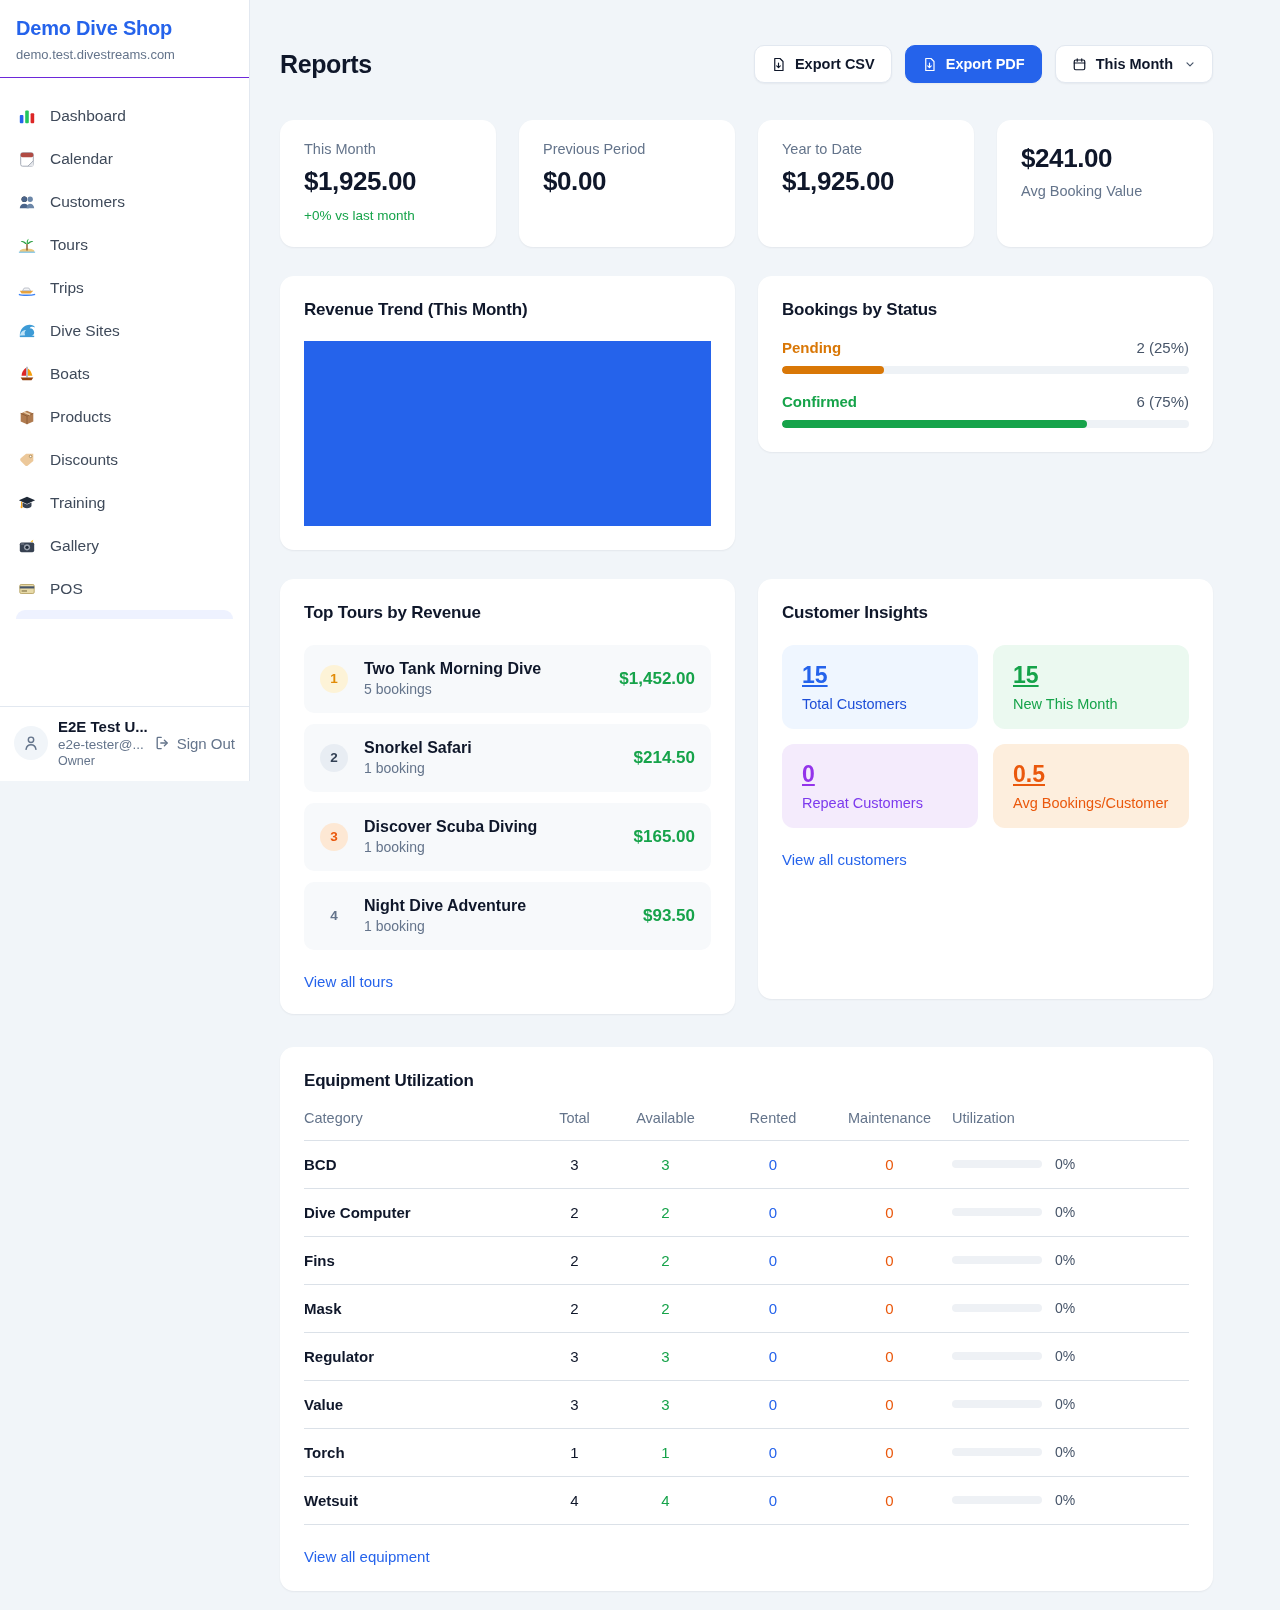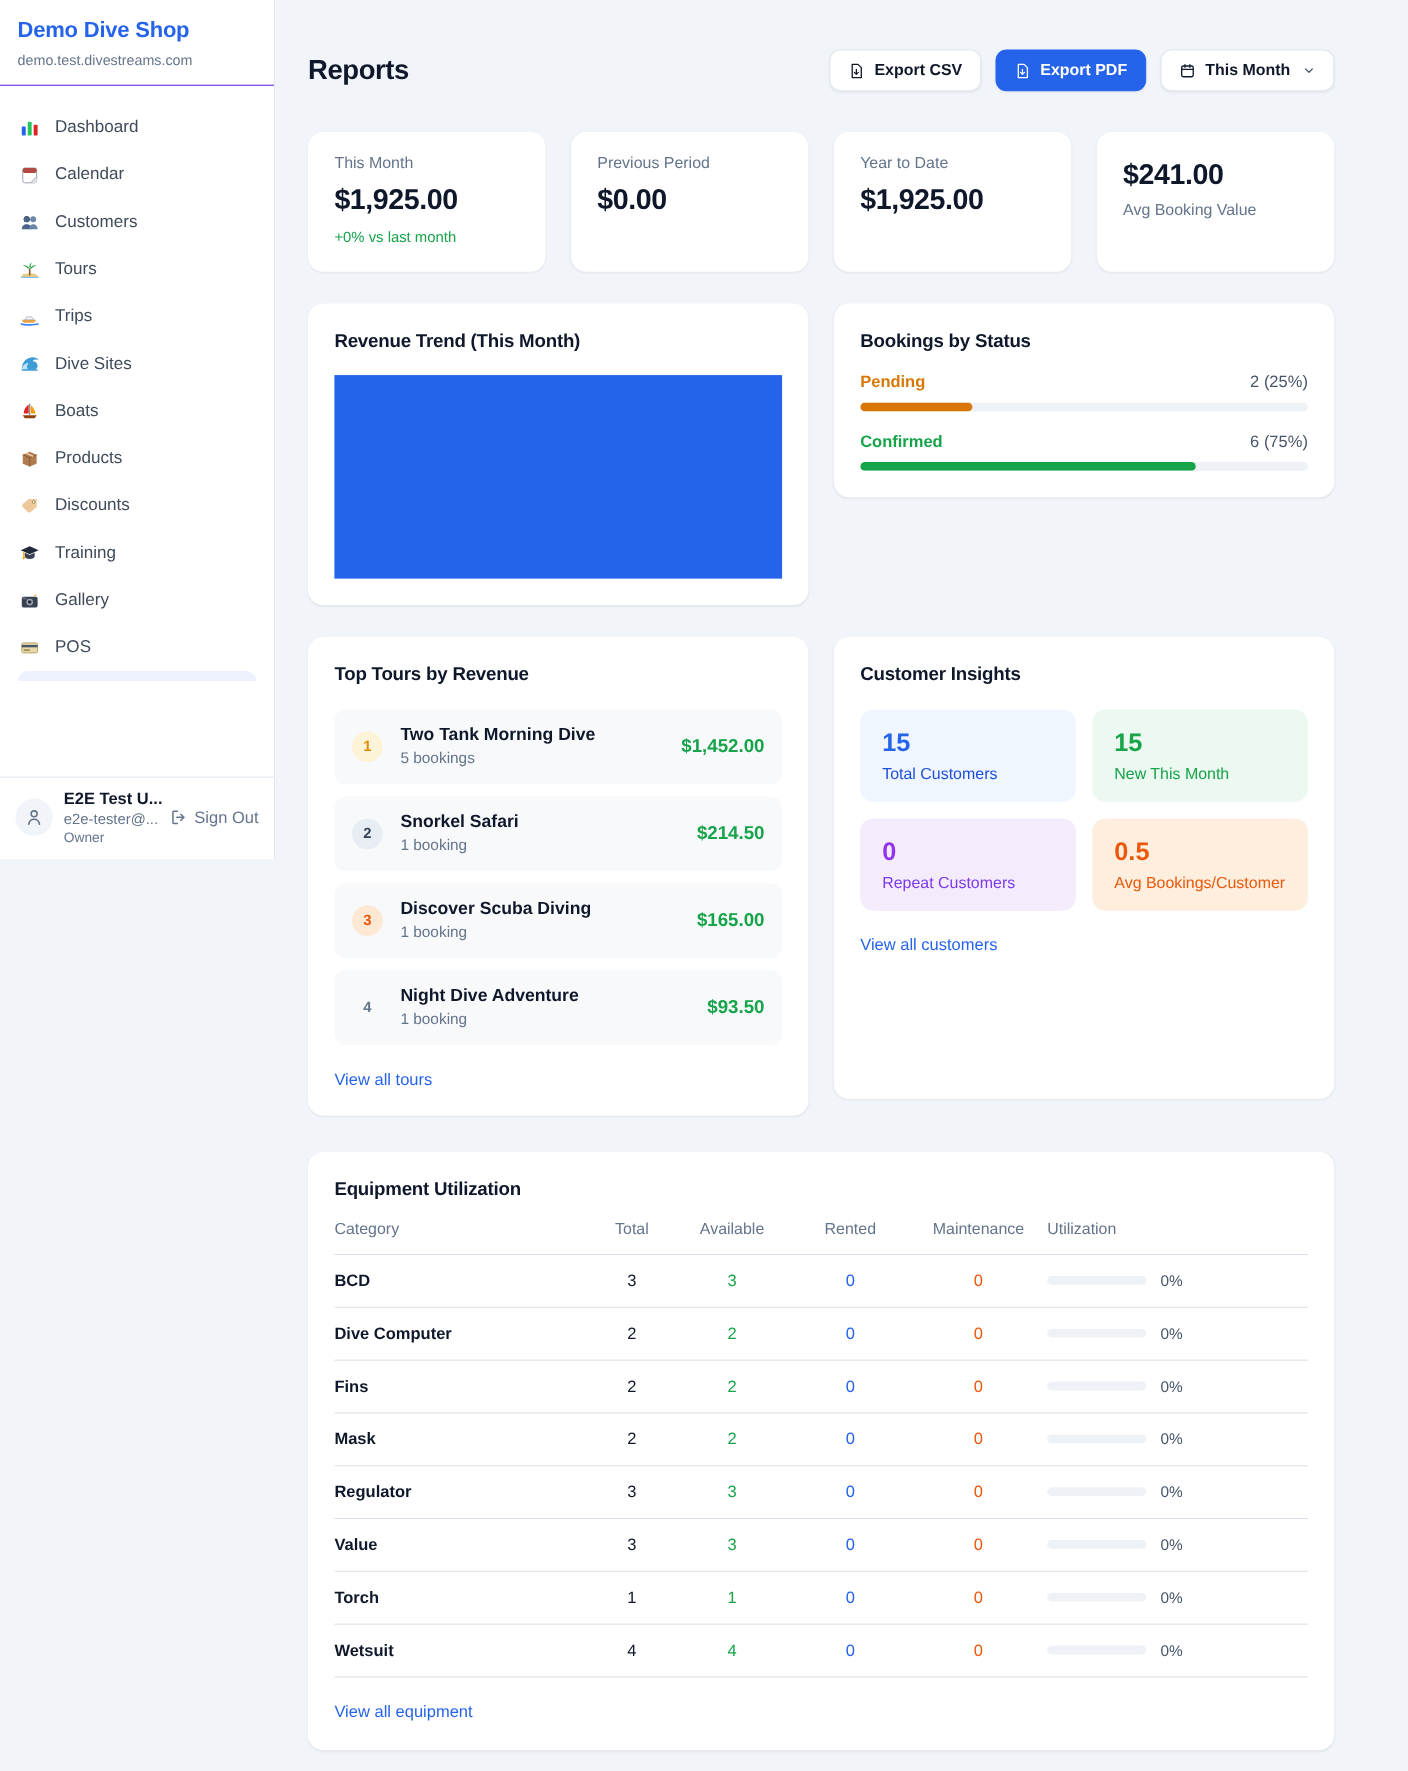--- a/index.html
+++ b/index.html
@@ -102,21 +102,21 @@
   .b3 { background:#fde8d4; color:#ea580c; }
   .b4 { background:transparent; color:#64748b; }
   .tour-name { font-size:16px; font-weight:600; }
   .tour-sub { color:#64748b; font-size:14px; margin-top:3px; }
   .tour-amount { margin-left:auto; color:#16a34a; font-weight:700; font-size:17px; }
 
   .link-center { display:block; text-align:left; color:#2563eb; font-size:15px; margin-top:23px; cursor:pointer; text-decoration:none; }
 
   .tiles { display:grid; grid-template-columns:1fr 1fr; gap:15px; margin-top:22px; }
   .tile { border-radius:12px; padding:17px 20px; min-height:82px; }
-  .tile-value { font-size:23px; font-weight:800; }
+  .tile-value { font-size:23px; font-weight:800;text-decoration:underline; }
   .tile-label { font-size:14.5px; margin-top:7px; }
   .tile-blue { background:#eff6ff; } .tile-blue .tile-value { color:#2563eb; } .tile-blue .tile-label { color:#1d4ed8; }
   .tile-green { background:#ebf9f0; } .tile-green .tile-value { color:#16a34a; } .tile-green .tile-label { color:#16a34a; }
   .tile-purple { background:#f4ebfc; } .tile-purple .tile-value { color:#9333ea; } .tile-purple .tile-label { color:#7c3aed; }
   .tile-orange { background:#fdeedd;padding-left:20px; } .tile-orange .tile-value { color:#ea580c; } .tile-orange .tile-label { color:#ea580c; }
 
   .equip-card { margin-top:33px; padding:24px 24px 26px; }
   .t-grid { display:grid; grid-template-columns:233px 75px 107px 108px 125px 1fr; align-items:center; }
   .t-head { color:#64748b; font-size:14.5px; padding:19px 0 14px; border-bottom:1px solid #dbe1e8; }
   .t-row { height:48px; border-bottom:1px solid #dbe1e8; font-size:15px; }

